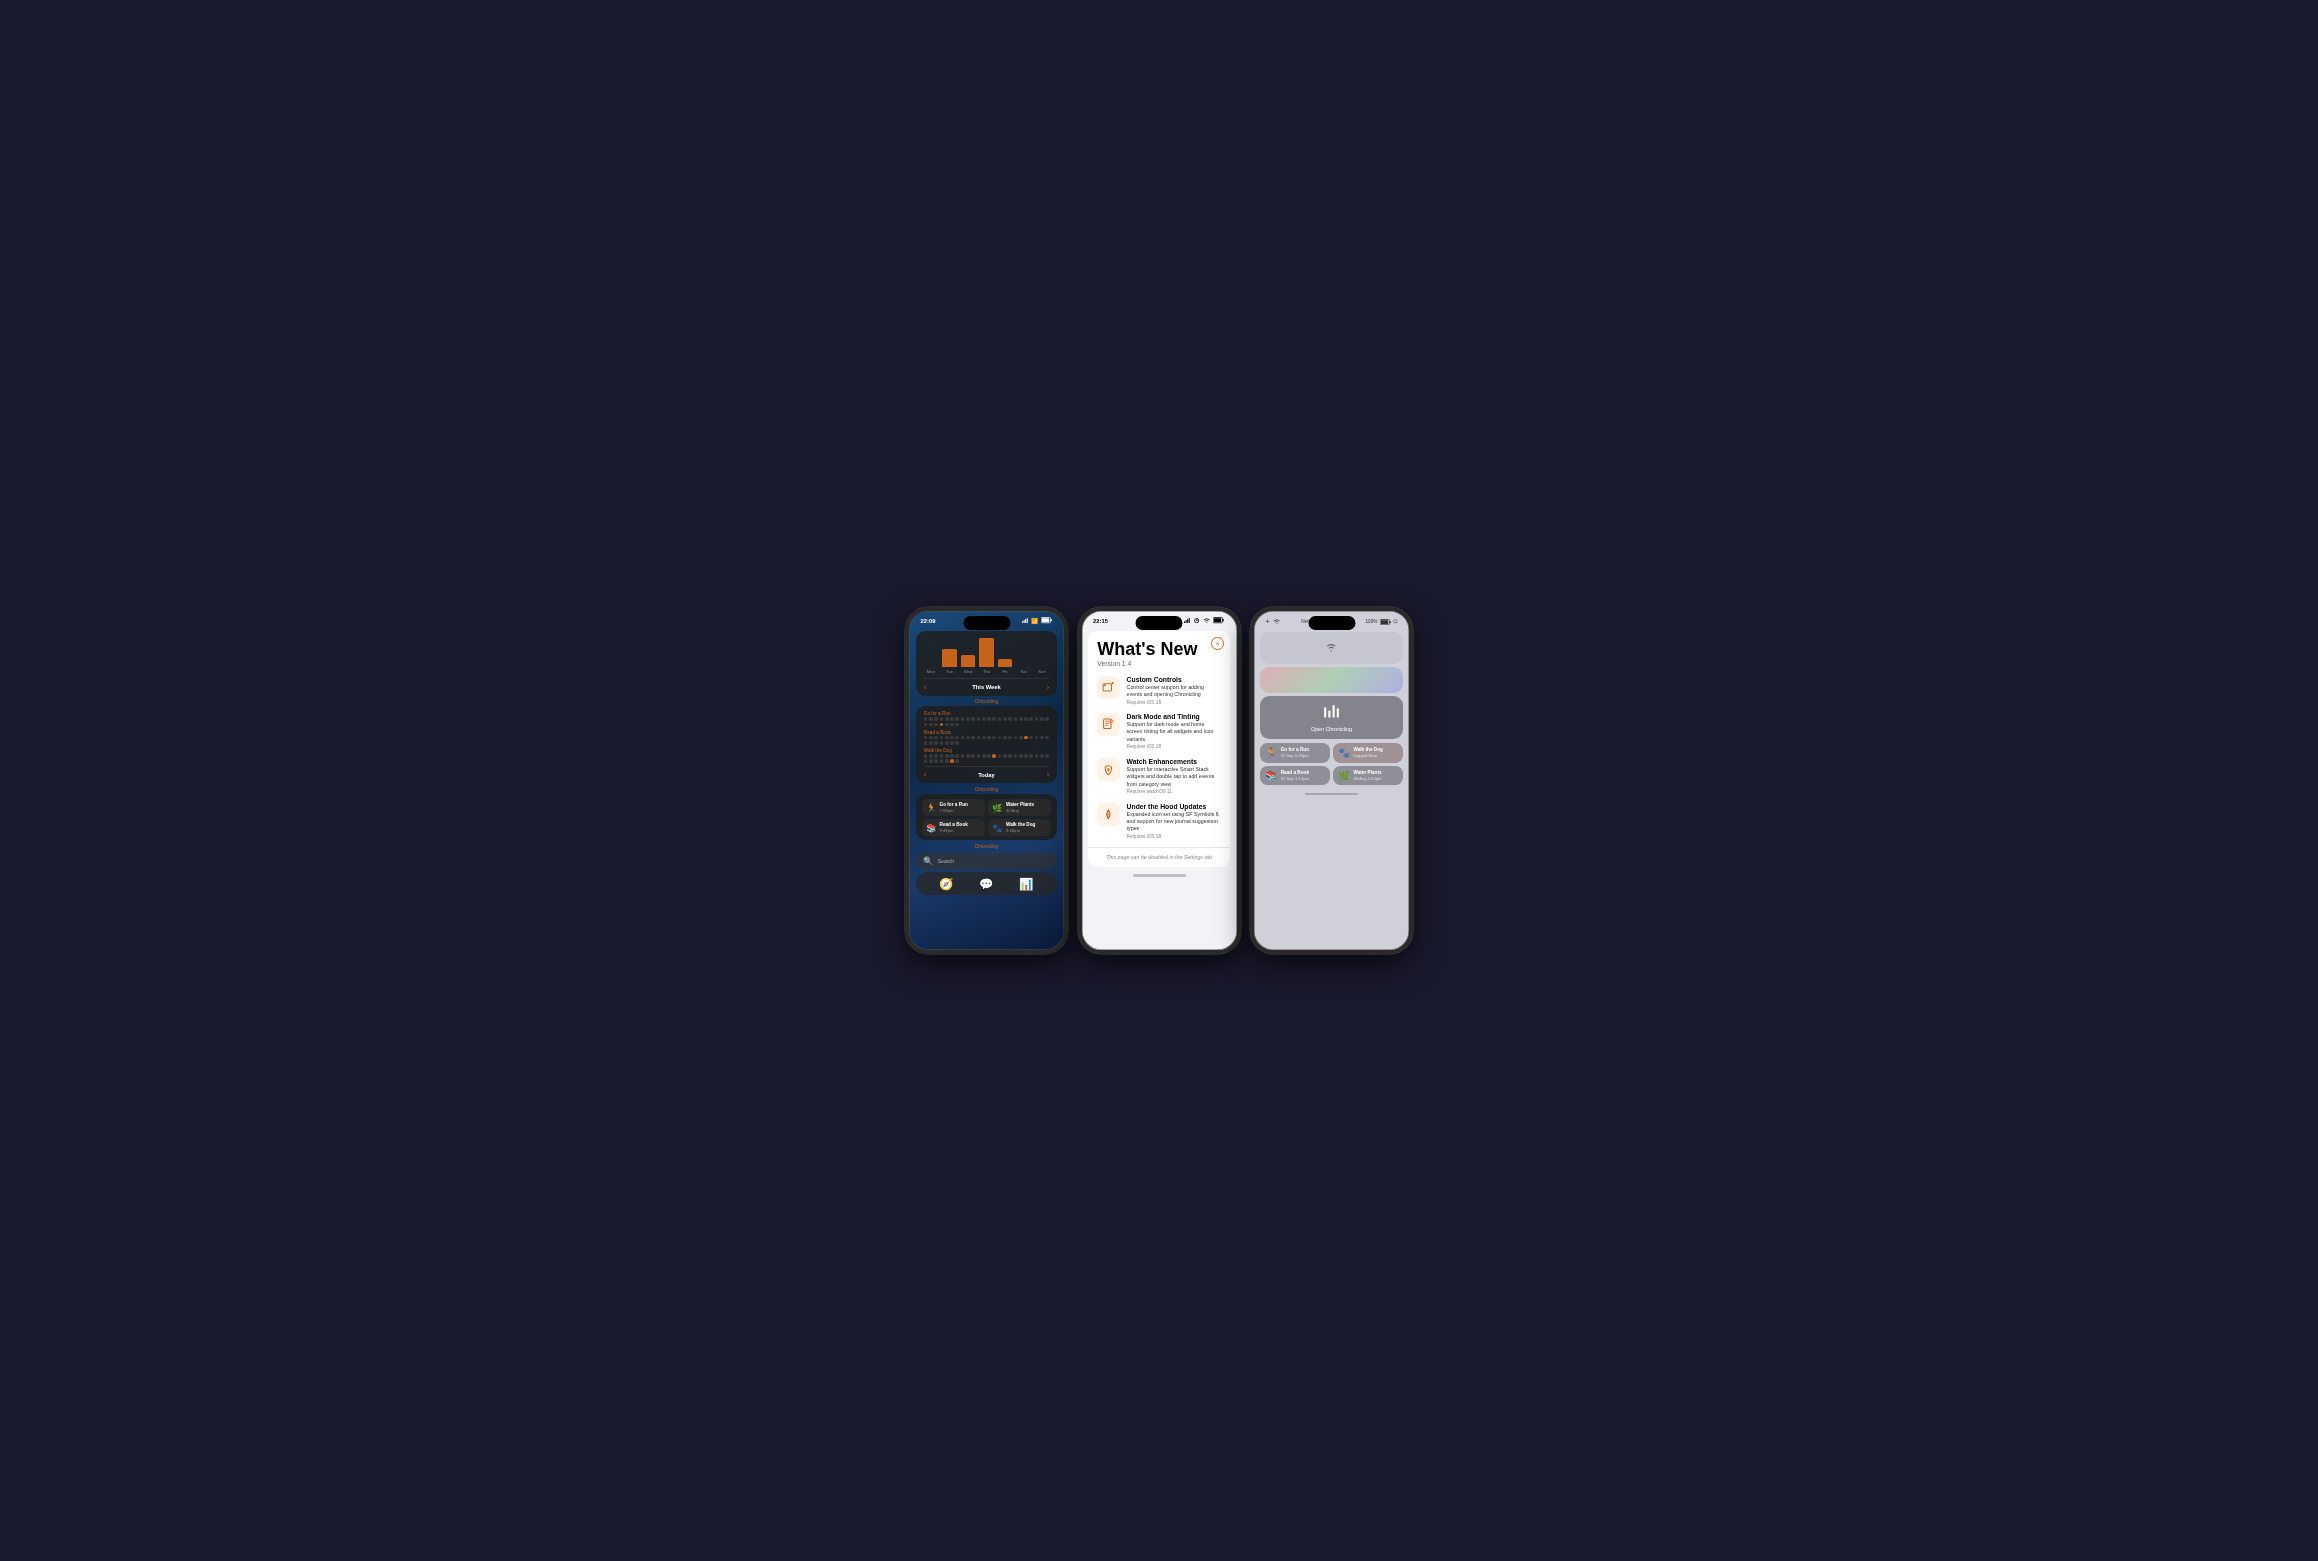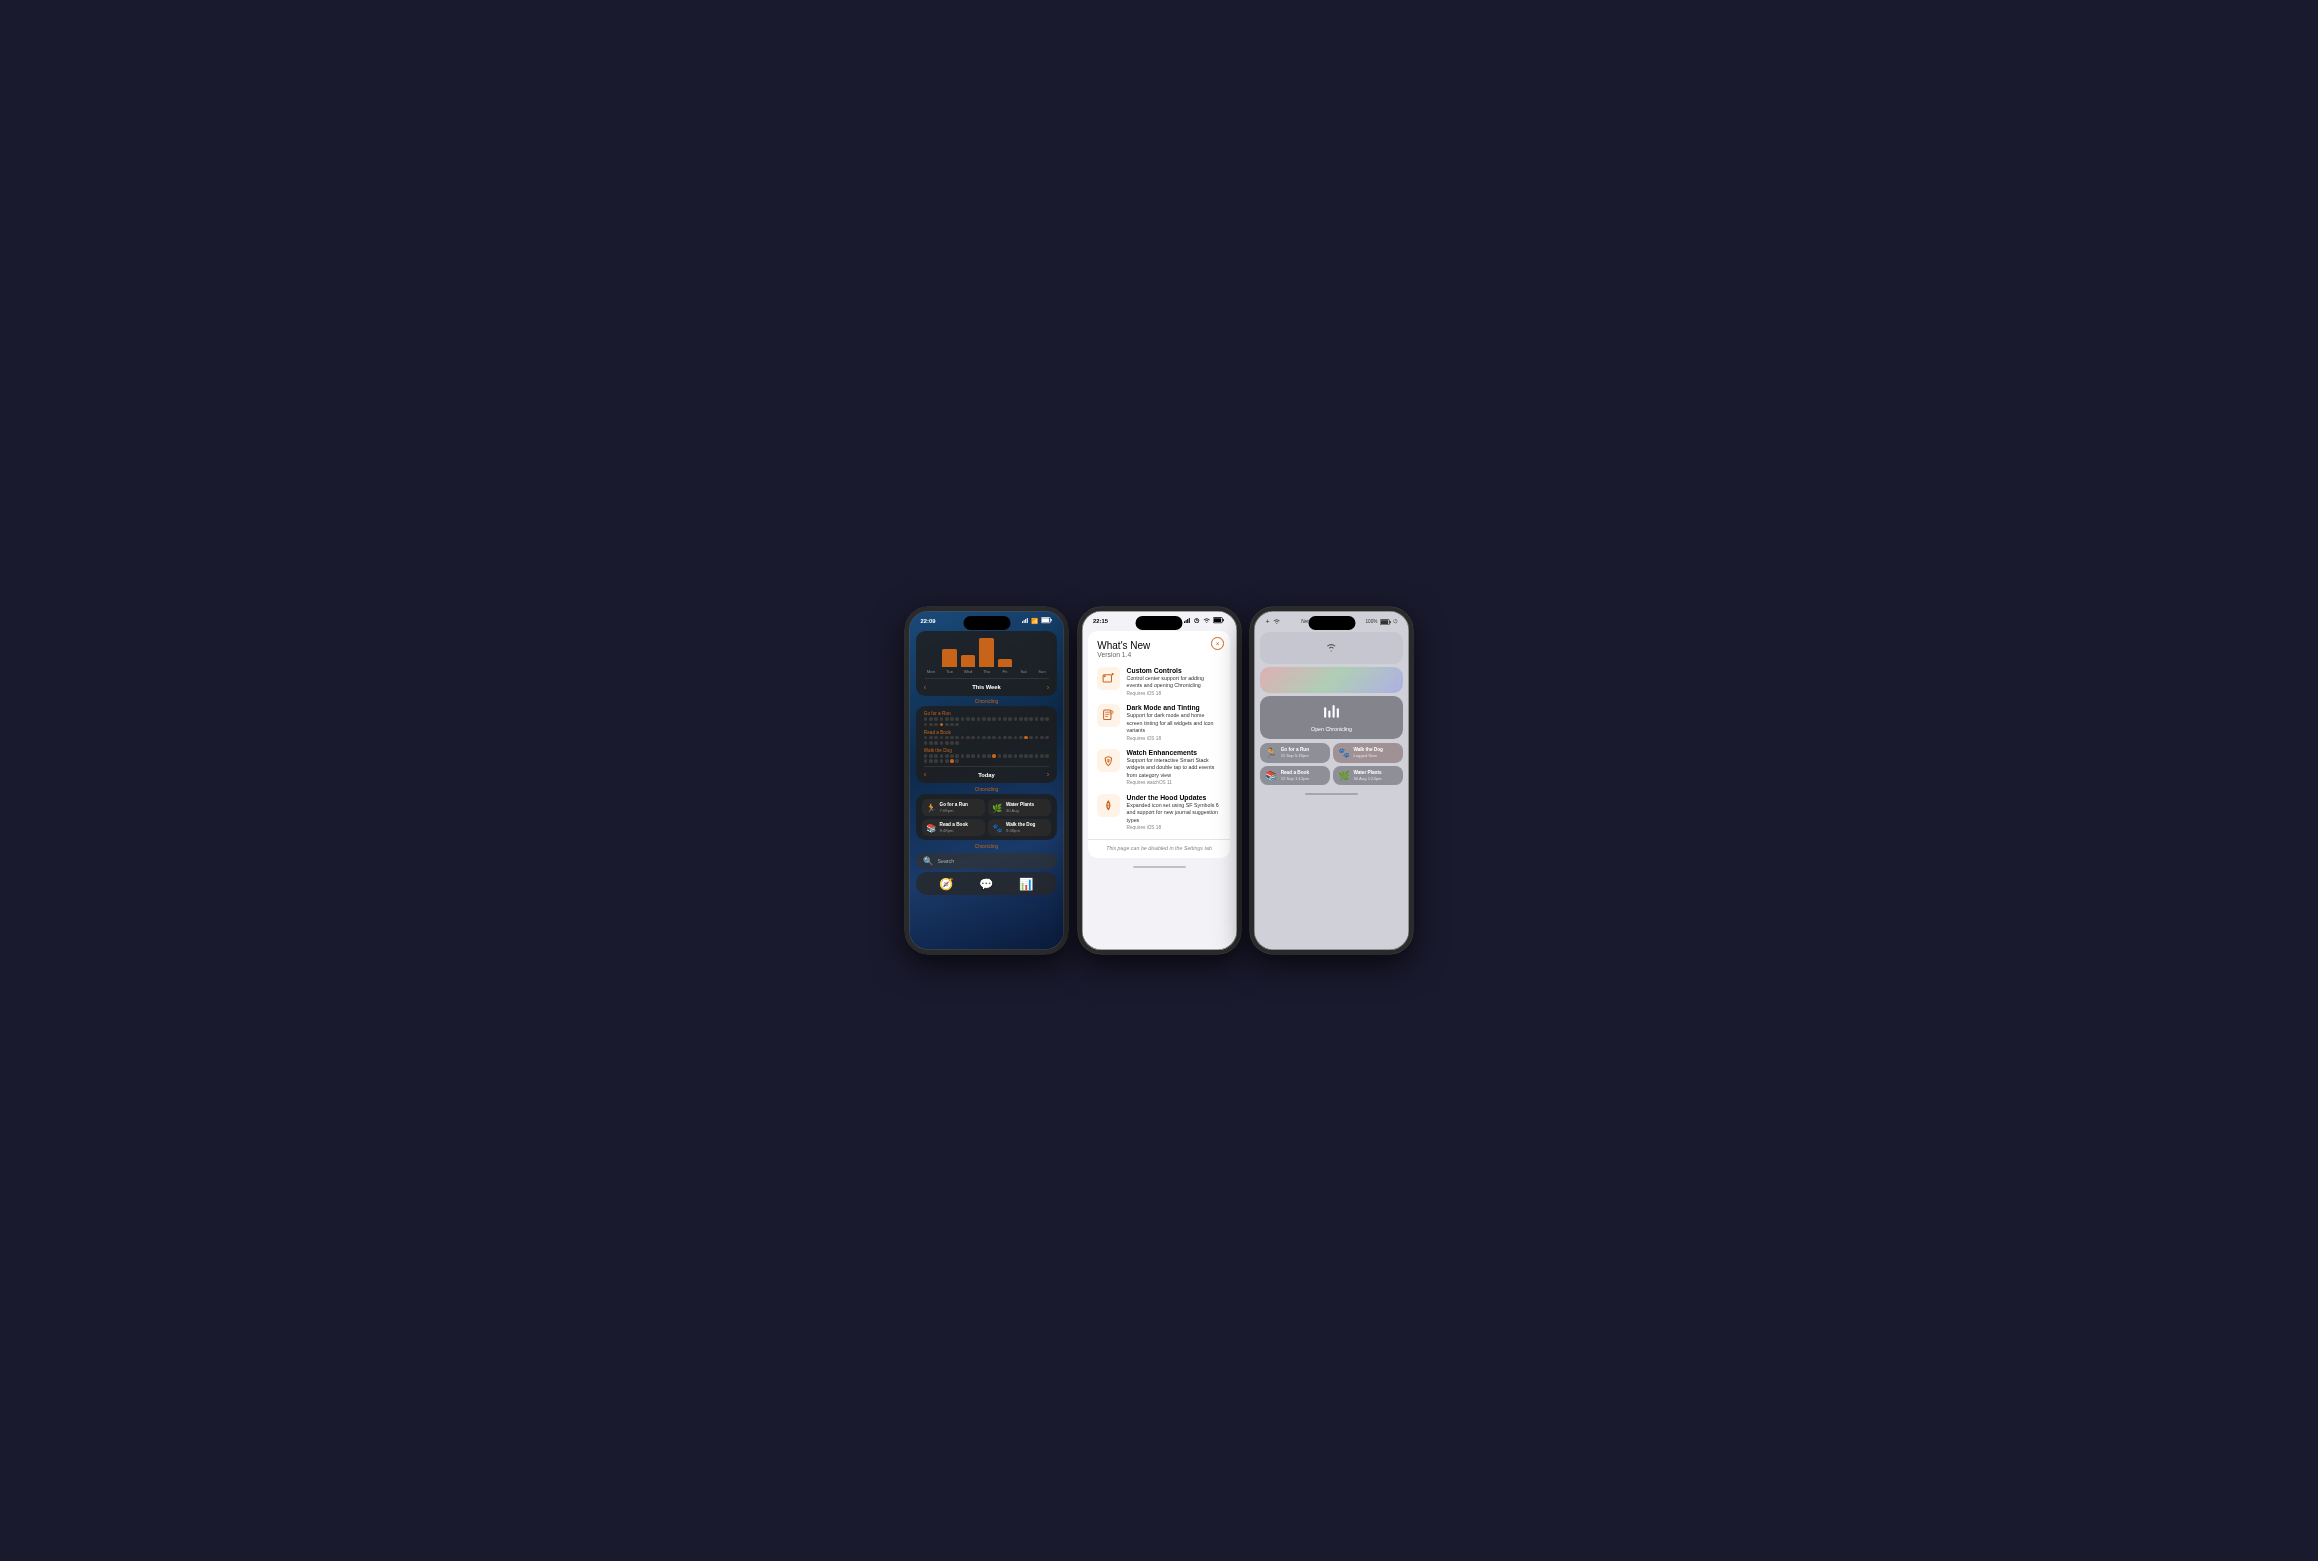--- a/index.html
+++ b/index.html
@@ -283,22 +283,22 @@
       z-index: 10;
     }
 
     .modal-inner {
       padding: 9.5px 9.5px 0;
       flex: 1;
       overflow-y: auto;
     }
 
     .modal-title {
-      font-size: 10px;
-      font-weight: 400;
+      font-size: 18px;
+      font-weight: 700;
       color: #000;
       line-height: 1.1;
     }
 
     .modal-version {
       font-size: 6.8px;
       color: #666;
       margin-bottom: 8.4px;
     }
 

